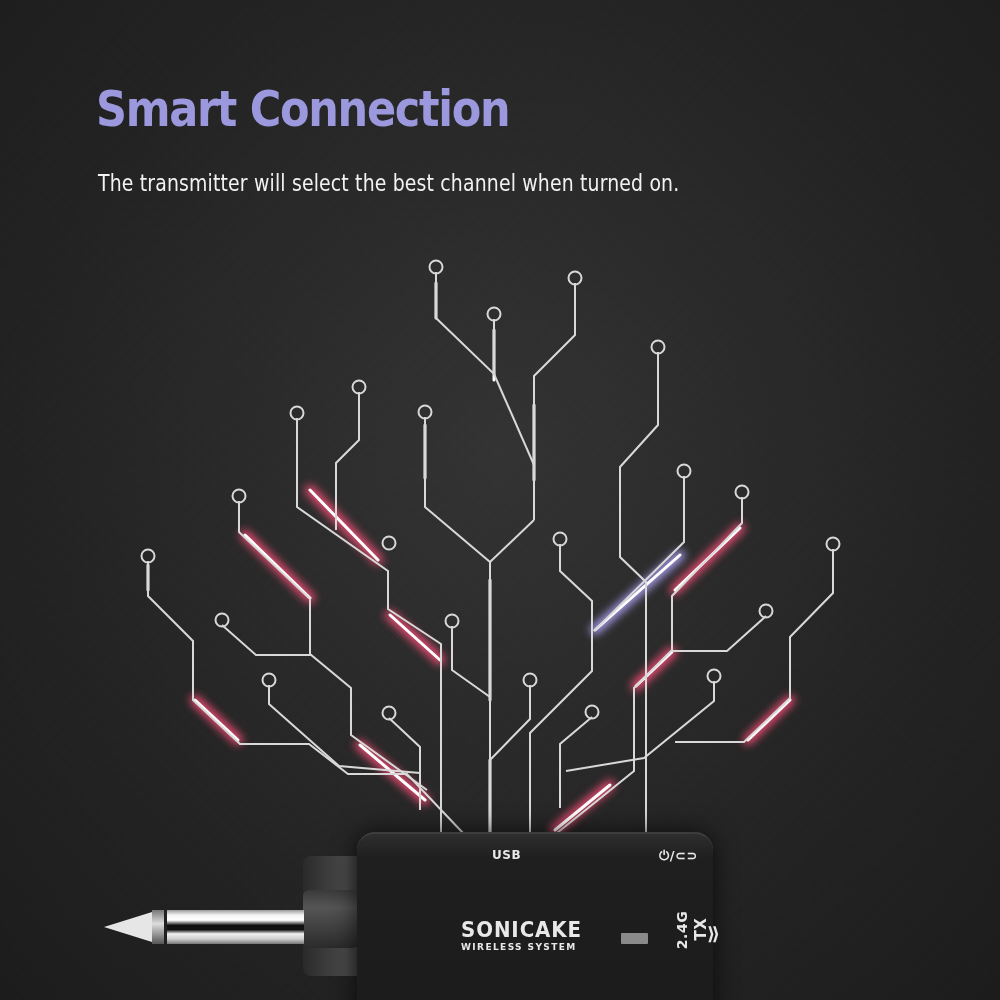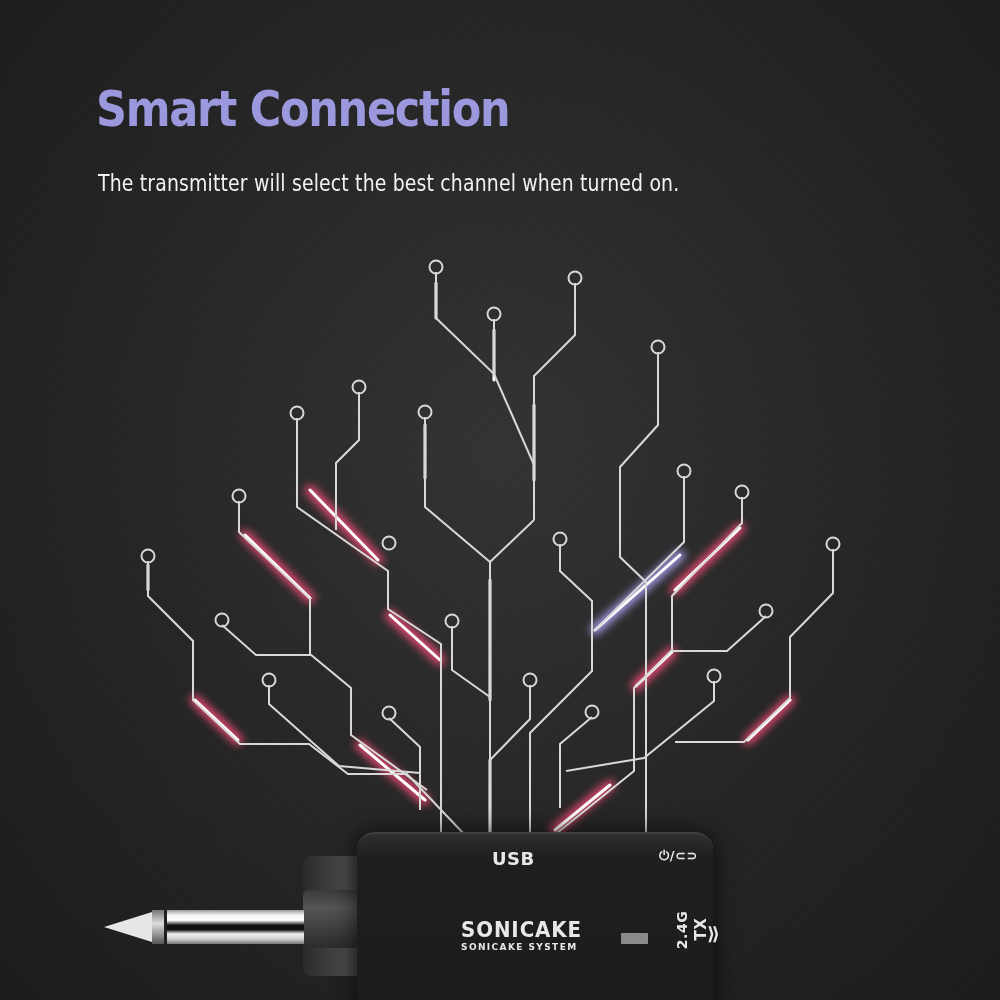--- a/index.html
+++ b/index.html
@@ -30,21 +30,21 @@
       position: absolute; left: 357px; top: 832px; width: 356px; height: 200px;
       background: linear-gradient(180deg, #2e2e2e 0%, #1f1f1f 12%, #1b1b1b 100%);
       border-radius: 18px 18px 0 0;
       box-shadow: 0 -1px 0 #555 inset, 0 0 24px rgba(0,0,0,.7);
       border-top: 2px solid #3d3d3d;
     }
     .device-label {
       position: absolute; color: #e8e8e8; font-family: "DejaVu Sans", sans-serif;
       font-weight: bold; letter-spacing: .5px;
     }
-    .usb { left: 135px; top: 14px; font-size: 18px; }
+    .usb { left: 135px; top: 14px; font-size: 12px; }
     .power { left: 302px; top: 14px; font-size: 13px; }
     .brand { left: 104px; top: 83px; font-size: 22px; letter-spacing: 1px; transform: scaleX(.9); transform-origin: left; }
     .brand-sub { left: 104px; top: 108px; font-size: 9px; font-weight: bold; letter-spacing: 1.4px; }
     .led { position: absolute; left: 264px; top: 99px; width: 27px; height: 11px; background: #8a8a8a; border-radius: 1px; }
     .freq { left: 306px; top: 88px; font-size: 14px; transform: rotate(-90deg); transform-origin: center; }
     .tx { left: 333px; top: 86px; font-size: 15px; transform: rotate(-90deg); }
     .chev { left: 350px; top: 89px; font-size: 18px; }
     .jack-body {
       position: absolute; left: 303px; top: 856px; width: 86px; height: 120px;
       background: linear-gradient(90deg, #2a2a2a, #4a4a4a 50%, #2a2a2a);
@@ -169,18 +169,18 @@
 <div class="jack-body"></div>
 <div class="jack-collar"></div>
 <div class="jack-shaft"></div>
 <div class="jack-ring"></div>
 <div class="jack-tip"></div>
 
 <div class="device">
   <span class="device-label usb">USB</span>
   <span class="device-label power">⏻/⊂⊃</span>
   <span class="device-label brand">SONICAKE</span>
-  <span class="device-label brand-sub">SONICAKE SYSTEM</span>
+  <span class="device-label brand-sub">WIRELESS SYSTEM</span>
   <div class="led"></div>
   <span class="device-label freq">2.4G</span>
   <span class="device-label tx">TX</span>
   <span class="device-label chev">⟫</span>
 </div>
 
 </body></html>

